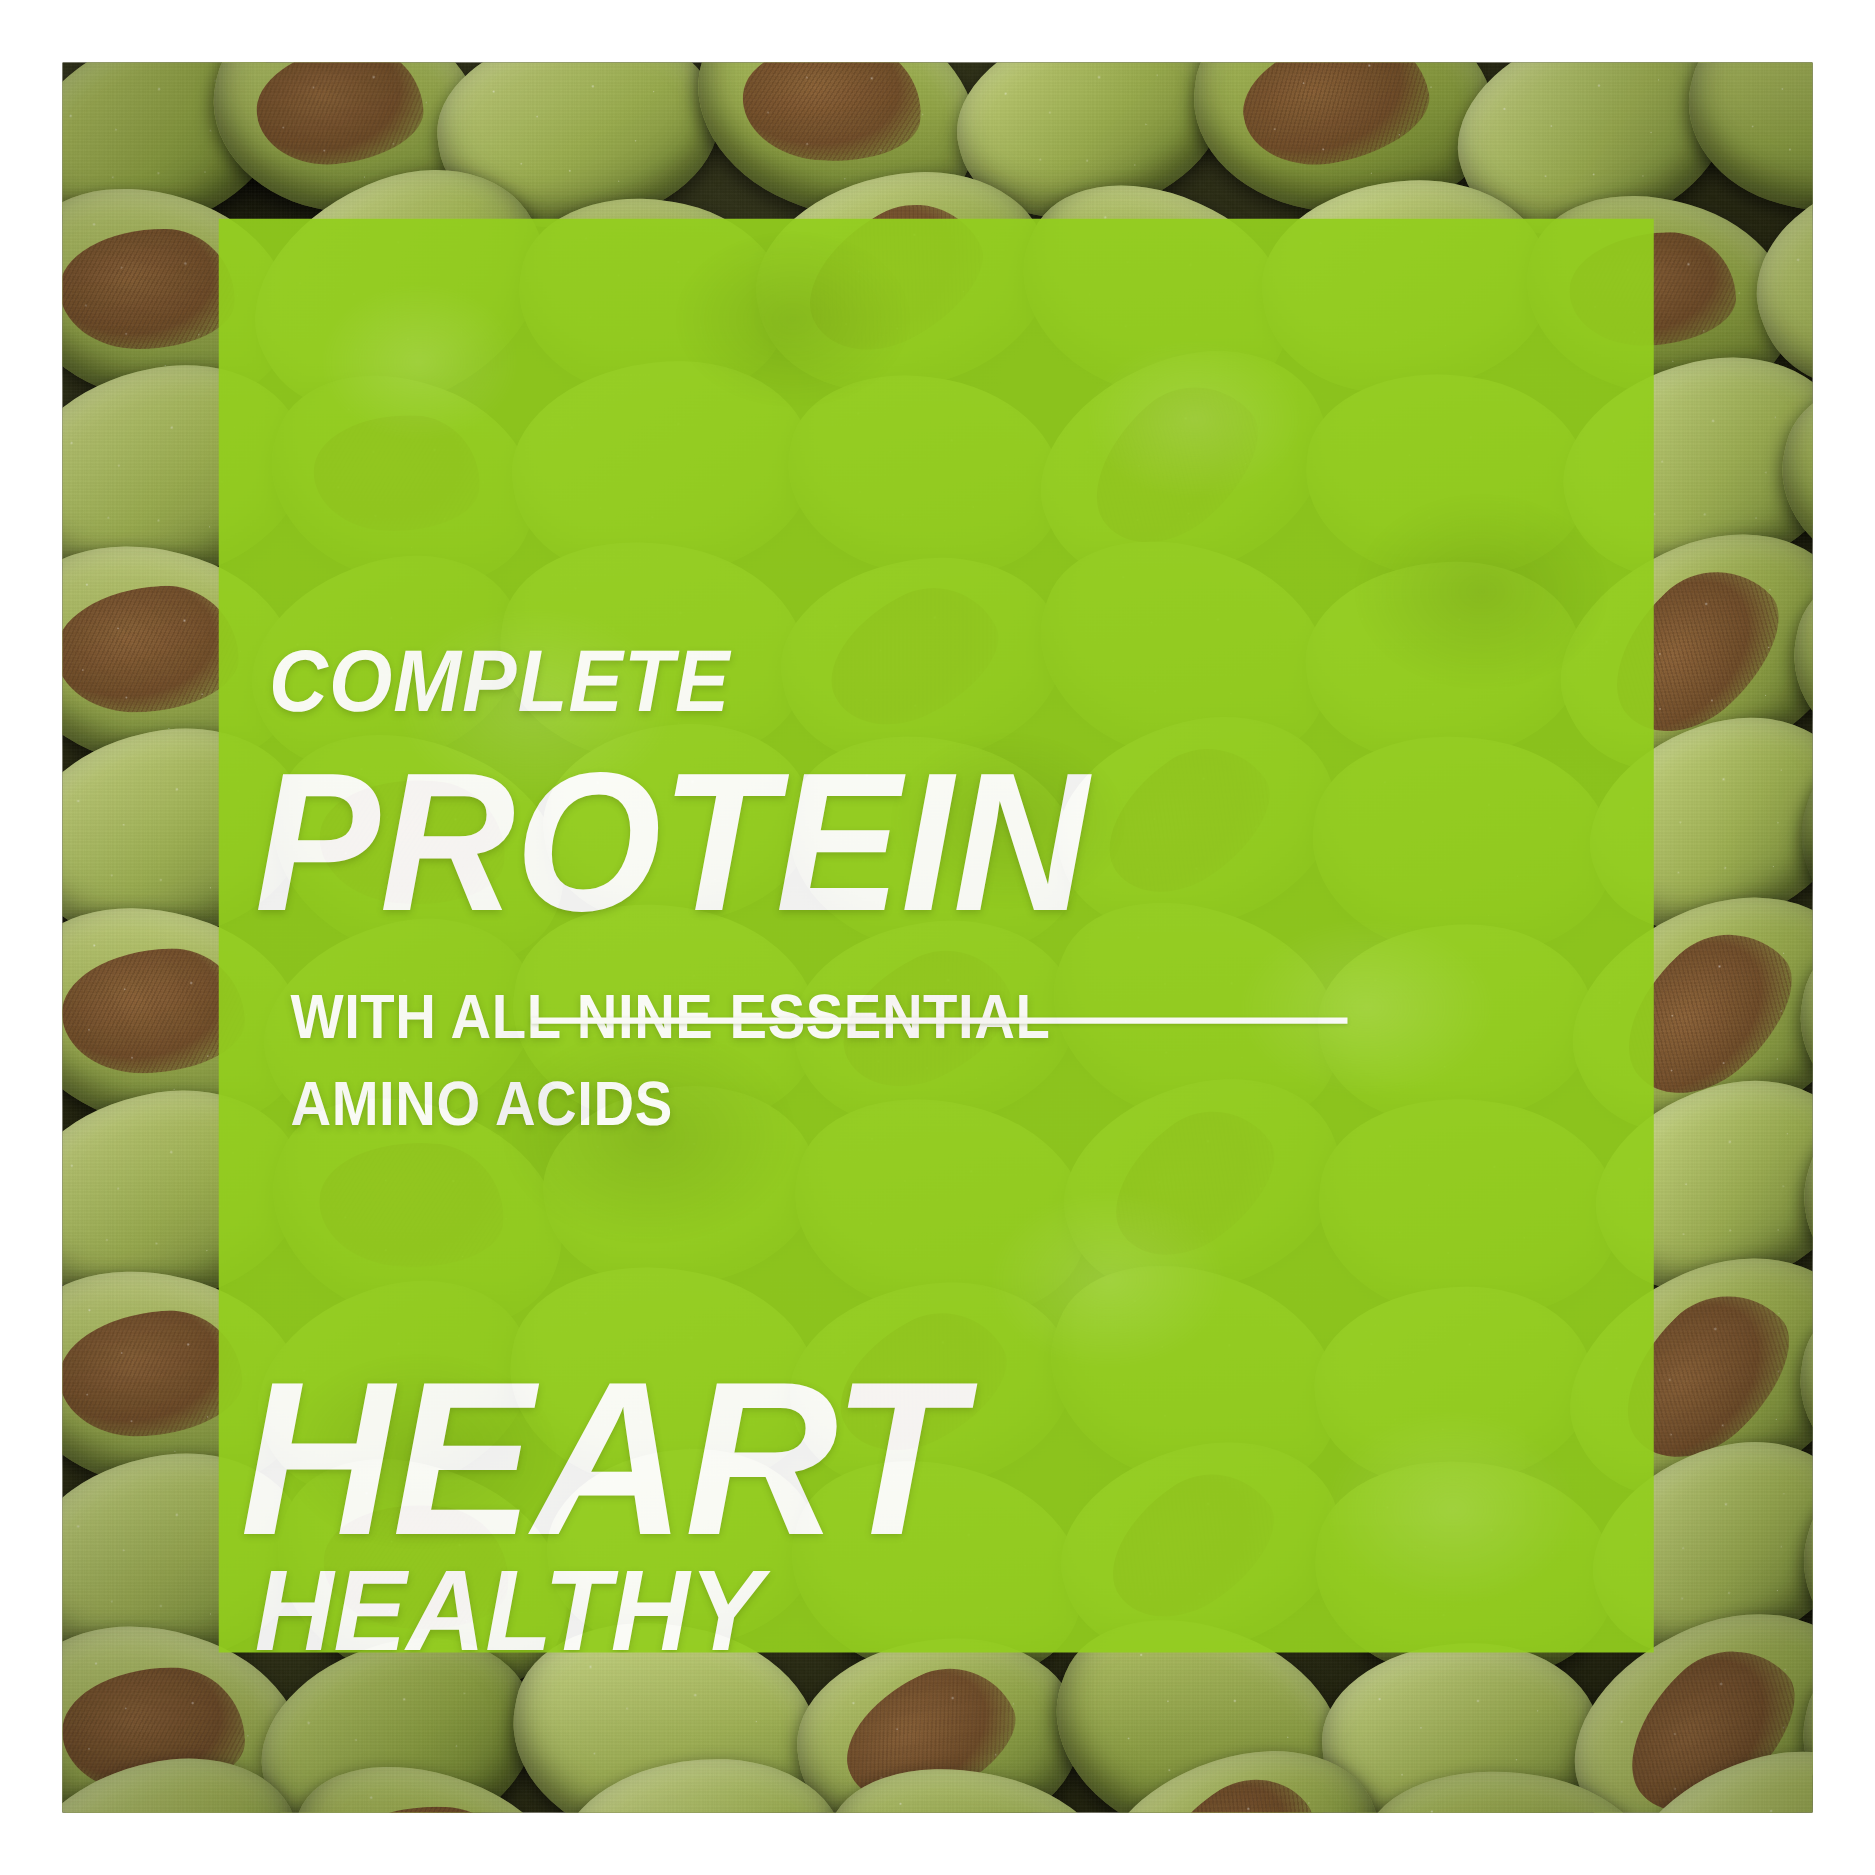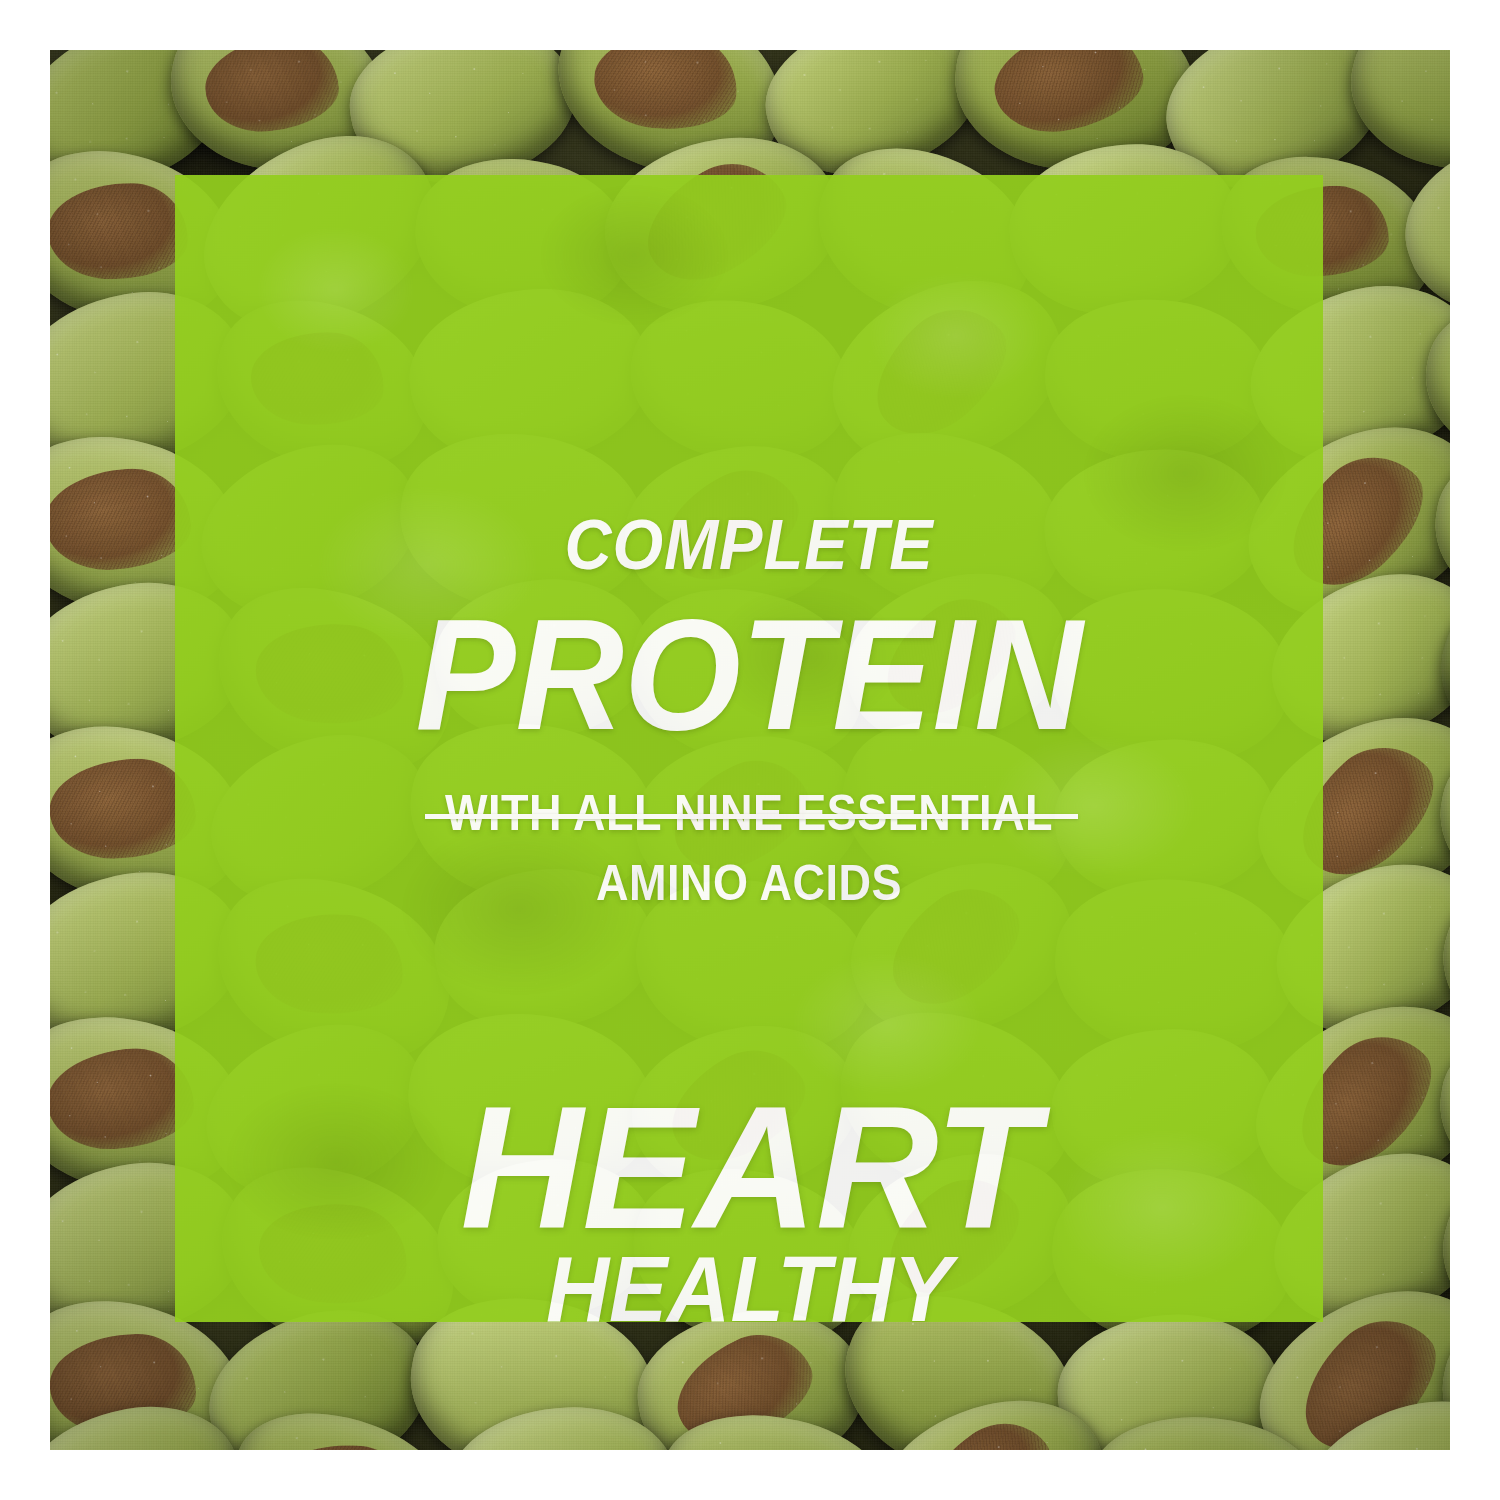--- a/index.html
+++ b/index.html
@@ -134,21 +134,21 @@
       radial-gradient(ellipse 13% 9%  at 80% 55%, #ffffff 0%, rgba(255,255,255,0) 70%),
       radial-gradient(ellipse 15% 11% at 30% 64%, #2c3a00 0%, rgba(44,58,0,0) 70%),
       radial-gradient(ellipse 12% 9%  at 62% 74%, #ffffff 0%, rgba(255,255,255,0) 70%),
       radial-gradient(ellipse 14% 10% at 14% 86%, #2c3a00 0%, rgba(44,58,0,0) 70%),
       radial-gradient(ellipse 13% 10% at 86% 90%, #ffffff 0%, rgba(255,255,255,0) 70%);
   }
 
   .panel .content {
     position: absolute;
     inset: 0;
-    text-align: center;
+    text-align: left;
     color: #ffffff;
   }
 
   
   .hl {
     font-family: "Liberation Sans Narrow", "Liberation Sans", sans-serif;
     font-weight: 700;
     font-style: italic;
     color: #ffffff;
     line-height: 1;

